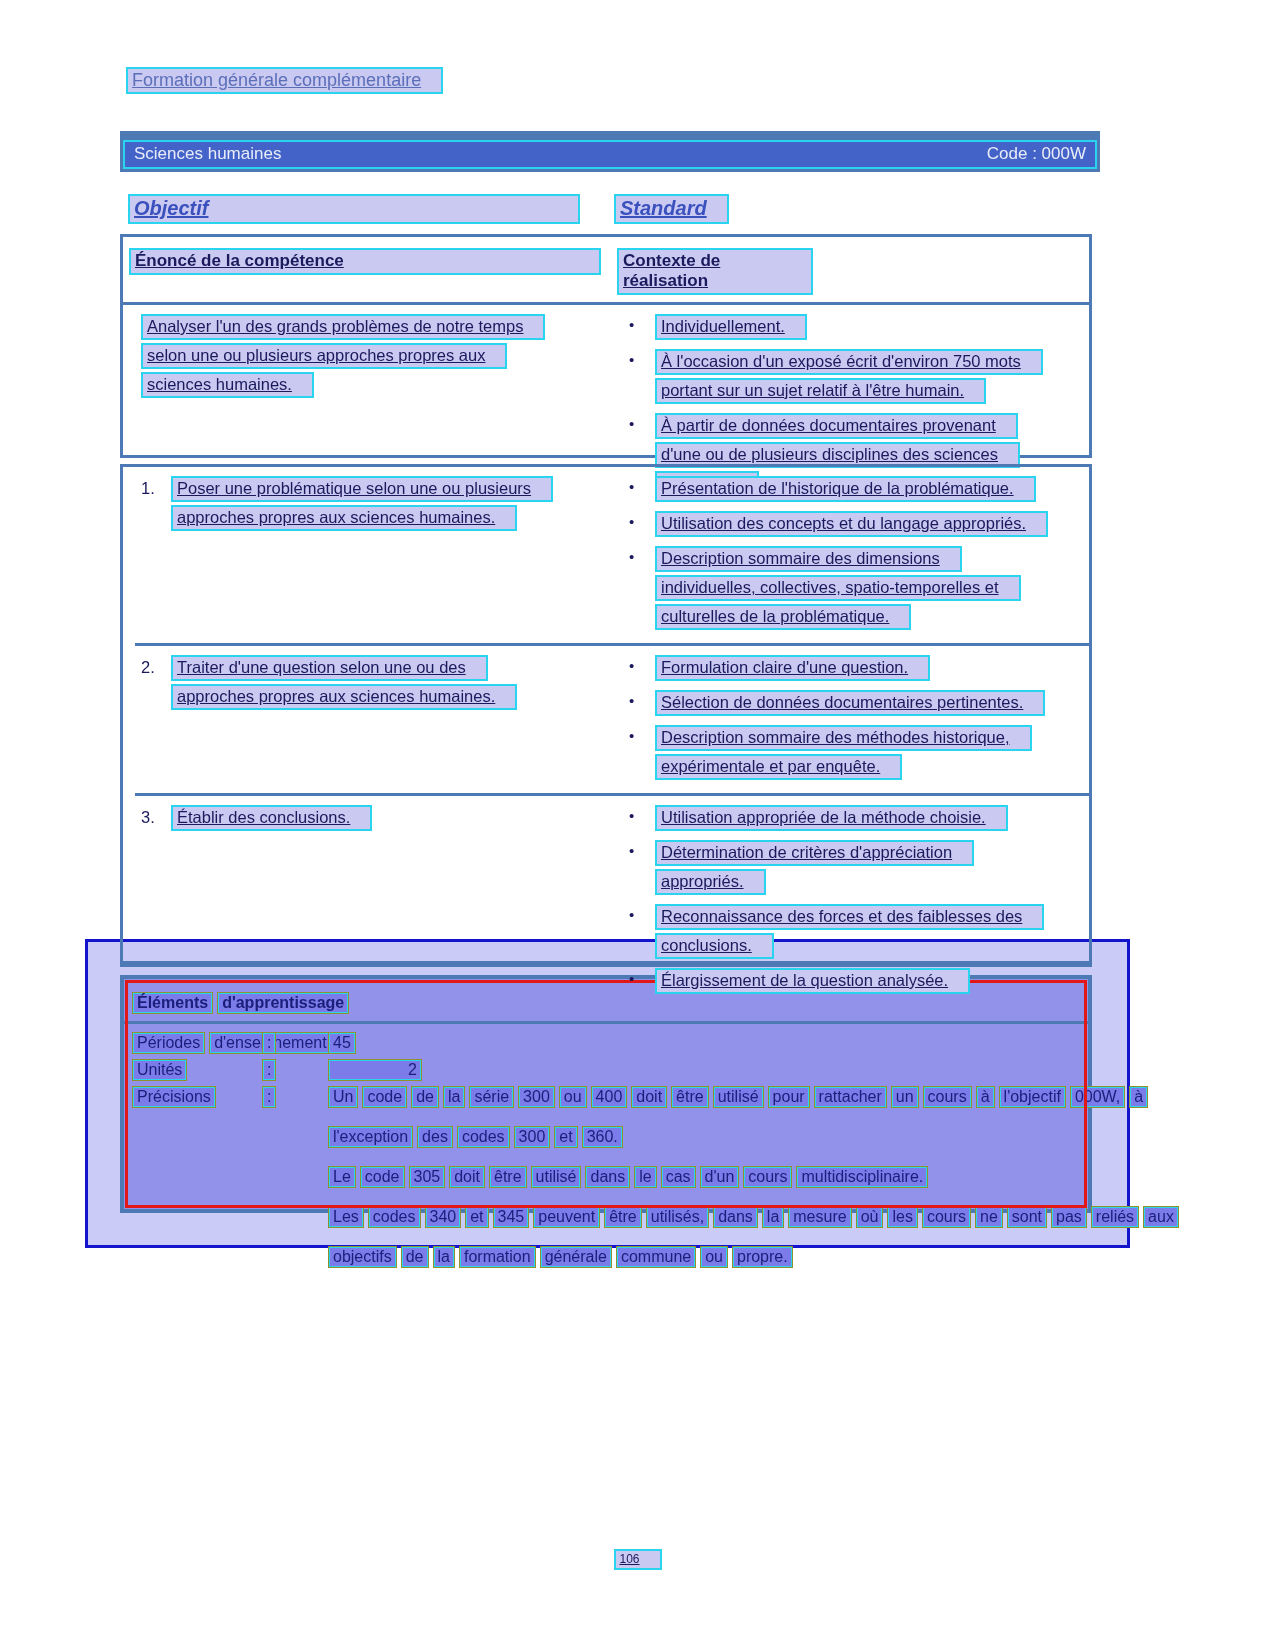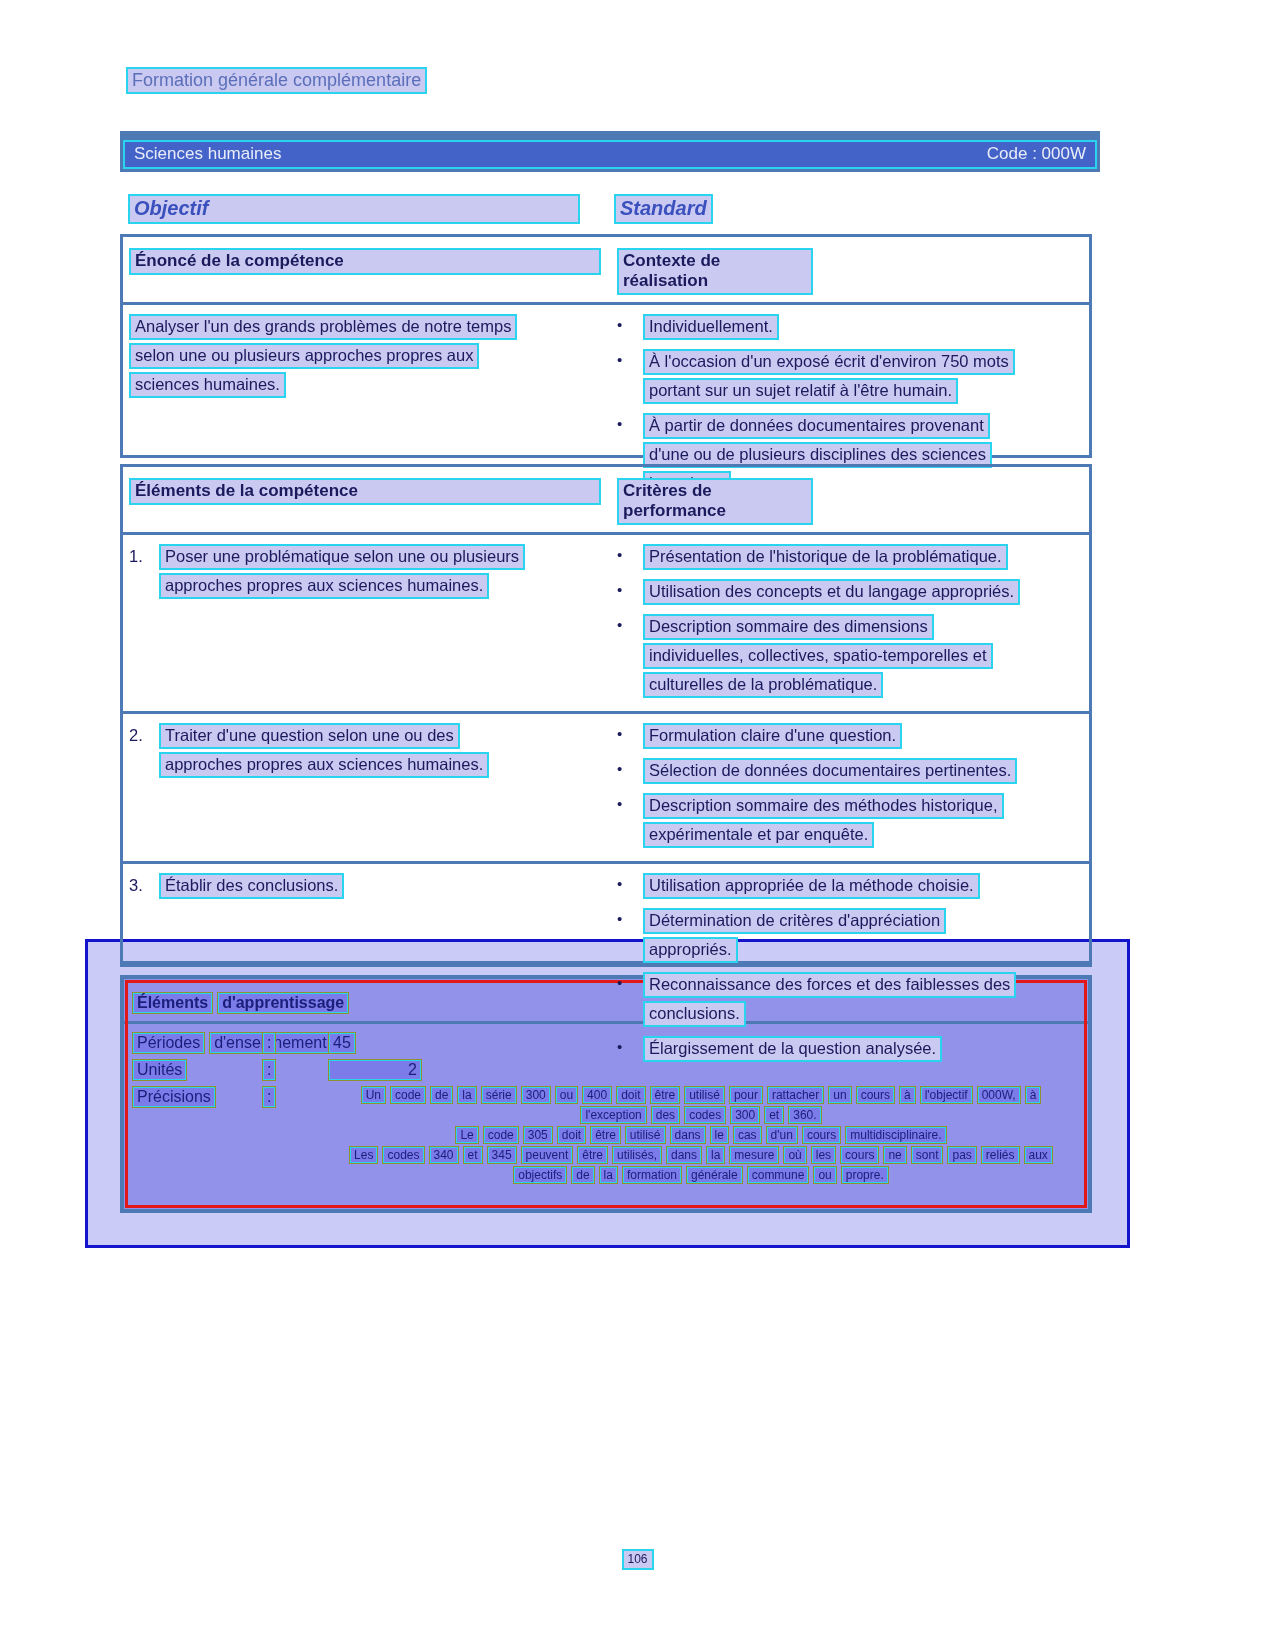--- a/index.html
+++ b/index.html
@@ -18,22 +18,23 @@
   html,body{margin:0;padding:0;background:#ffffff;}
   .page{
     position:relative;width:1275px;height:1651px;background:#ffffff;
     font-family:"Liberation Sans", sans-serif;color:var(--navy);
     overflow:hidden;
   }
   
   .hl{
     background:var(--lav);
     border:2px solid var(--cyan);
-    padding:1px 4px 2px 4px;
+    padding:1px 20px 2px 4px;
     color:var(--navy);
+    text-decoration:underline;
   }
   .line{display:table;margin:0 0 3px 0;white-space:nowrap;}
   .lines{flex:1;min-width:0;}
   
   .doc-title{position:absolute;left:126px;top:70px;font-size:18px;}
   .doc-title .hl{color:#5b6fb8;}
   
   .title-bar{
     position:absolute;left:120px;top:131px;width:980px;height:41px;
     background:var(--steel);display:flex;align-items:flex-end;
@@ -62,21 +63,21 @@
   .t2{top:464px;height:503px;border-bottom-width:6px;z-index:3;}
   .thead{
     display:flex;padding:11px 6px 7px 6px;border-bottom:3px solid var(--steel);
     font-weight:bold;font-size:17px;
   }
   .thead .c1{width:488px;box-sizing:border-box;border-radius:9px;}
   .thead .c2{flex:1;}
   .thead .hl{display:inline-block;box-sizing:border-box;}
   .thead .c1 .hl{width:472px;}
   .thead .c2 .hl{width:196px;}
-  .trow{display:flex;padding:9px 6px 4px 6px;box-sizing:border-box;}
+  .trow{display:flex;padding:9px 6px 4px 6px;box-sizing:border-box;margin-left:12px;}
   .t2 .trow + .trow{border-top:3px solid var(--steel);}
   .t1 .trow{min-height:162px;}
   .t2 .trow:nth-child(1){min-height:148px;}
   .t2 .trow:nth-child(2){min-height:124px;}
   .t2 .trow:nth-child(3){min-height:168px;}
   .c1{width:488px;box-sizing:border-box;padding-right:16px;}
   .c2{flex:1;min-width:0;}
   .leftitem{display:flex;align-items:flex-start;}
   .rownum{width:30px;flex:none;padding-top:3px;}
   .bullet{display:flex;align-items:flex-start;margin:0 0 6px 0;}
@@ -93,21 +94,21 @@
     background:var(--actbg);border:4px solid var(--steel);
     box-sizing:border-box;z-index:2;font-size:16px;color:#1d1d7a;
   }
   .red-frame{position:absolute;inset:1px;border:3px solid var(--red);pointer-events:none;}
   .act-head{padding:14px 9px 8px 9px;border-bottom:3px solid var(--steel);font-weight:bold;}
   .act-fields{padding:9px 9px 0 9px;}
   .act-field{display:flex;align-items:flex-start;margin:0 0 7px 0;}
   .act-label{width:130px;flex:none;white-space:nowrap;}
   .act-colon{width:26px;flex:none;}
   .act-value{flex:1;min-width:0;padding-left:40px;}
-  .prec-line{margin:0 0 4px 0;white-space:nowrap;font-size:12px;text-align:center;}
+  .prec-line{margin:0 0 20px 0;white-space:nowrap;font-size:16px;}
   
   .whl{
     background:var(--wordbg);
     border:1px solid var(--cyan);
     outline:1px solid var(--olive);
     padding:0 3px;margin-right:6px;
     display:inline-block;color:#1d1d7a;
   }
   .val2{min-width:92px;box-sizing:border-box;text-align:right;}
   
@@ -173,24 +174,20 @@
               </div>
             </div>
           </div>
         </div>
       </div>
   </div>
 
   <div class="purple-box"></div>
 
   <div class="tbl t2">
-    <div class="thead">
-      <div class="c1"><span class="hl">Éléments de la compétence</span></div>
-      <div class="c2"><span class="hl">Critères de performance</span></div>
-    </div>
     <div class="tbody">
         <div class="trow">
           <div class="c1">
             <div class="leftitem">
               <span class="rownum">1.</span>
               <div class="lines">
                 <span class="hl line">Poser une problématique selon une ou plusieurs</span>
                 <span class="hl line">approches propres aux sciences humaines.</span>
               </div>
             </div>

